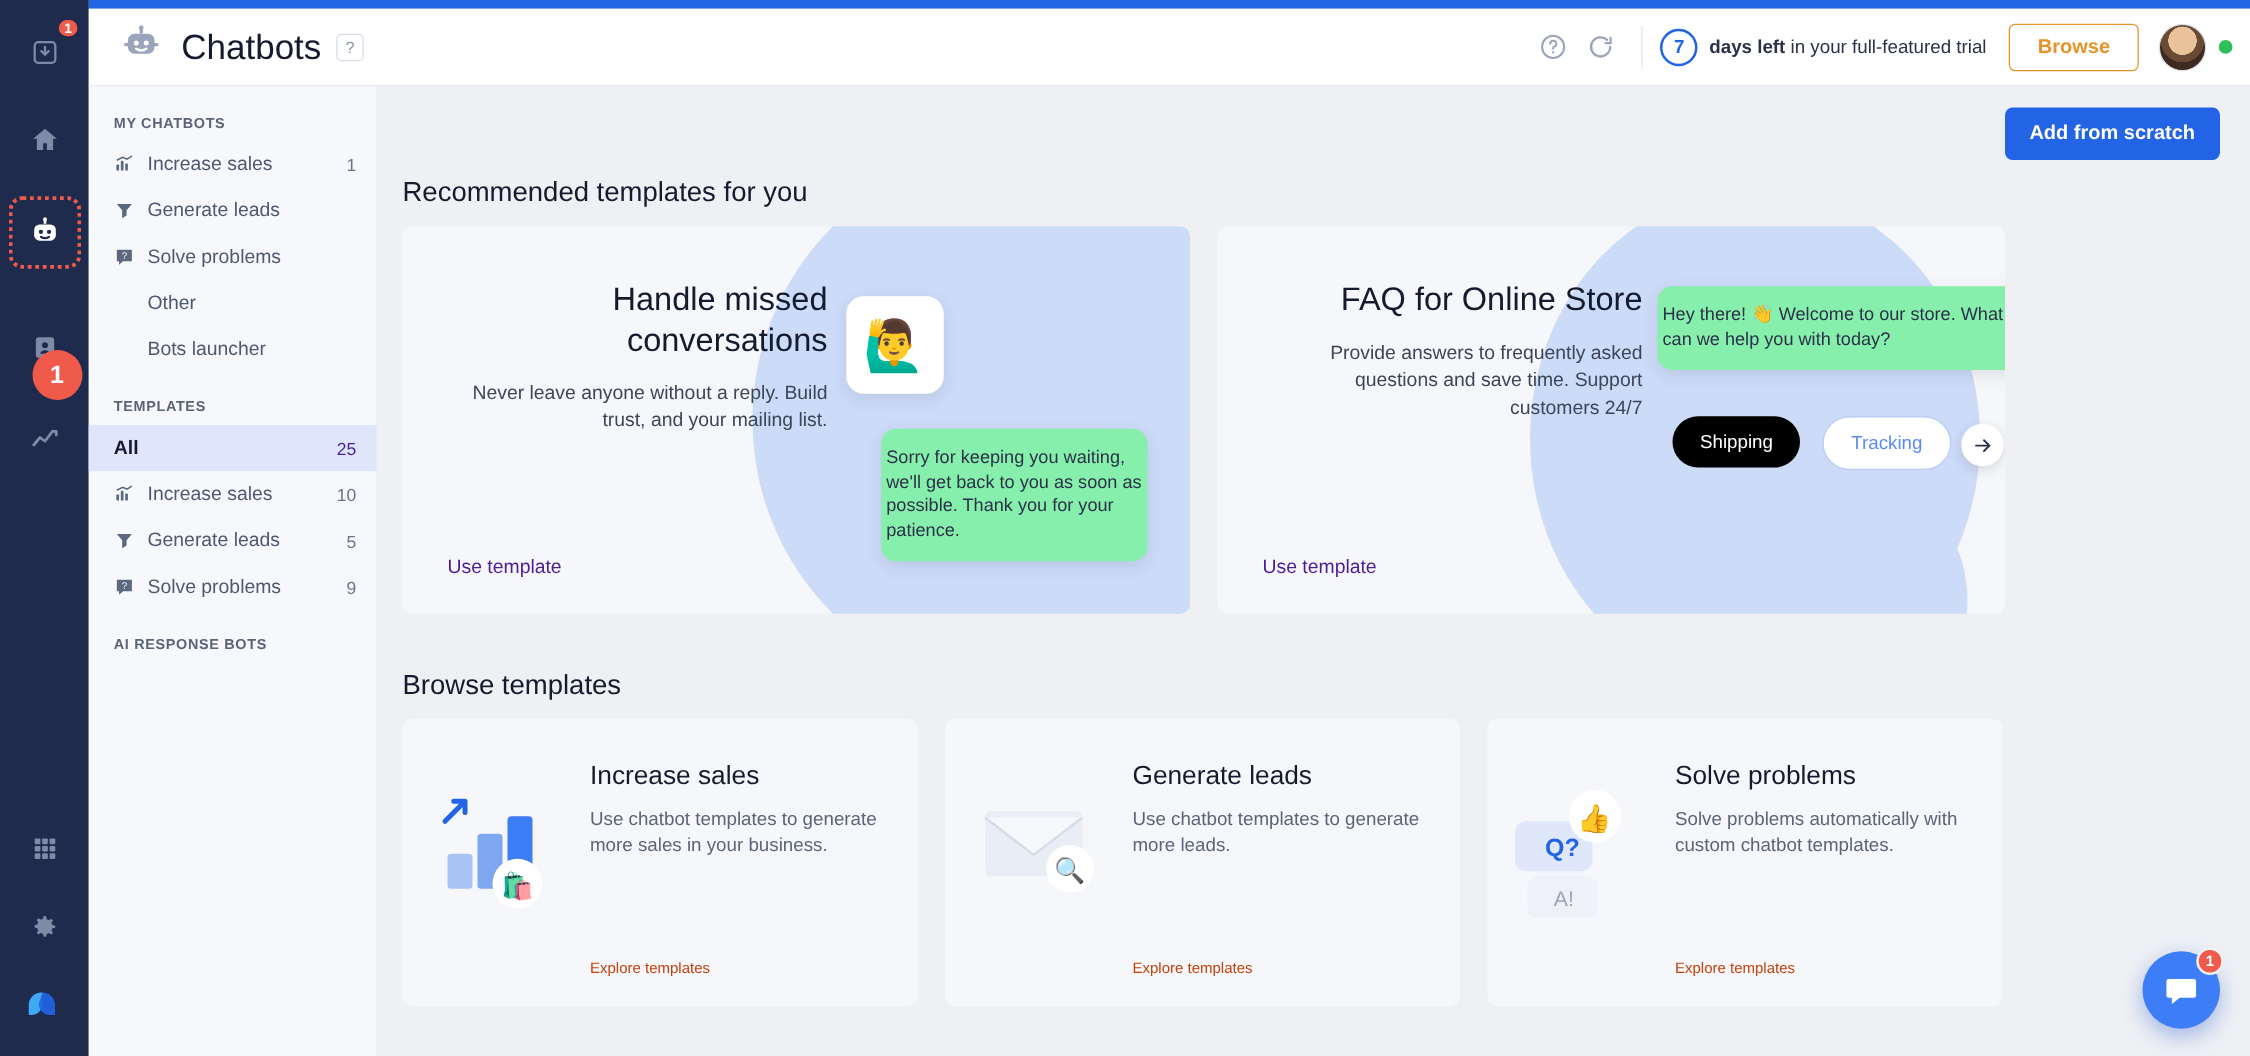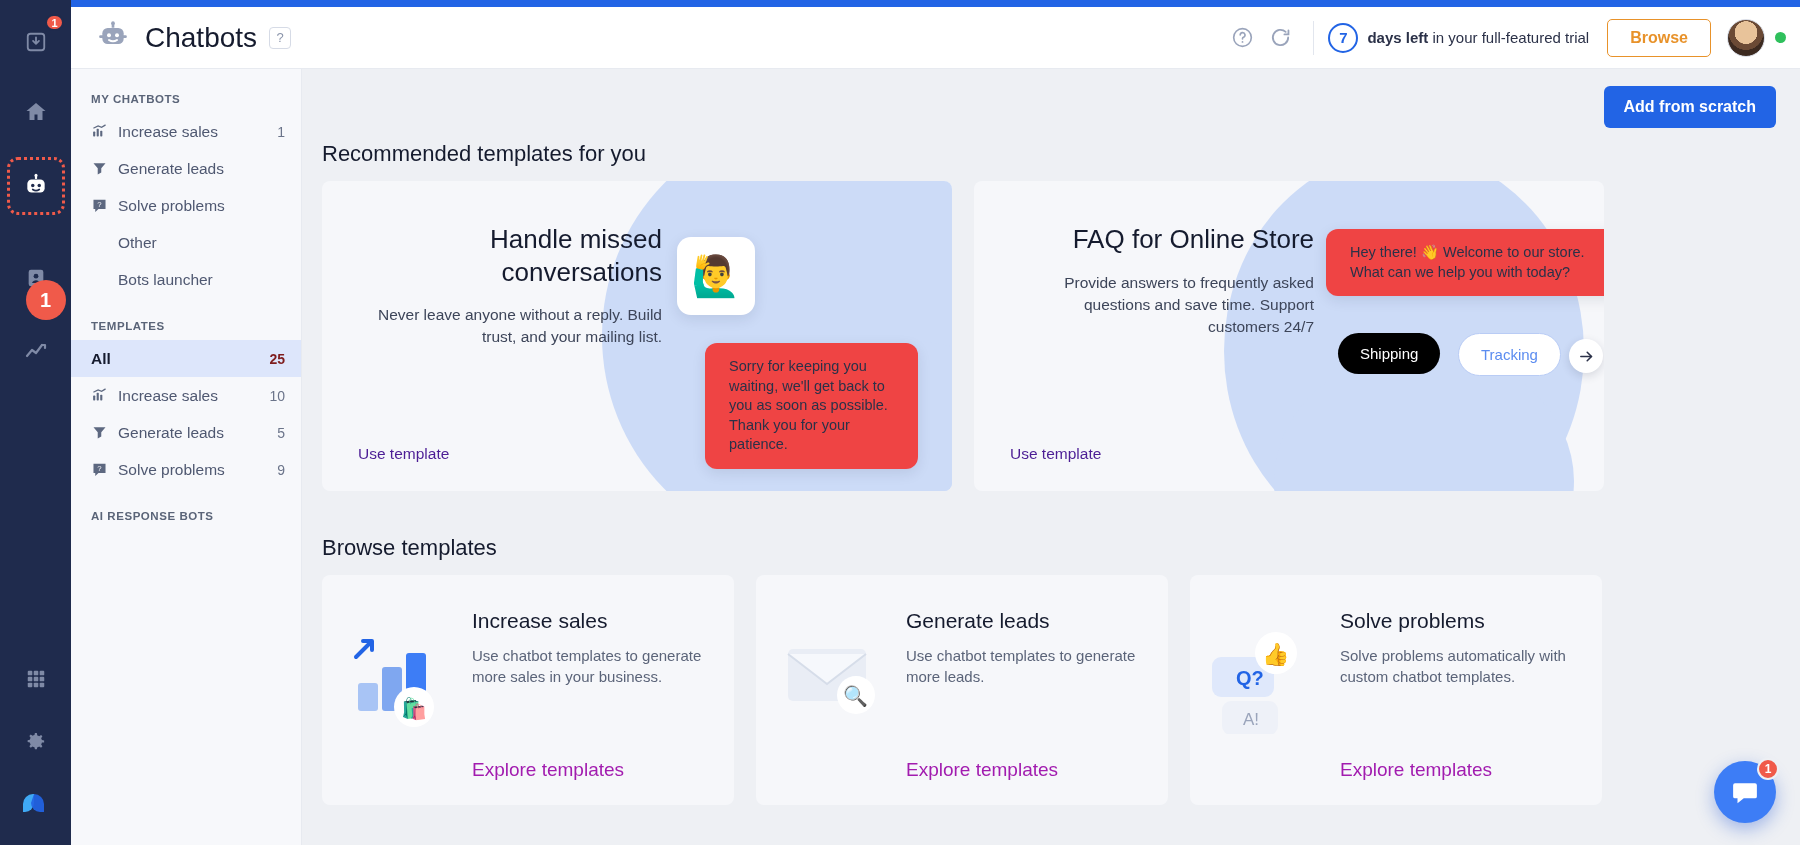--- a/index.html
+++ b/index.html
@@ -177,24 +177,24 @@
   }
   .rec-inner { position: relative; padding: 42px 0 0 36px; width: 340px; text-align: right; }
   .rec-h { font-size: 26px; line-height: 1.25; color:#151b2e; font-weight:500; }
   .rec-p { font-size: 15.5px; line-height: 1.45; color:#3d4559; margin-top: 16px; }
   .use-tpl {
     position:absolute; left: 36px; bottom: 28px;
     font-size: 15.5px; color:#4c1d95; text-decoration: none; cursor:pointer;
   }
 
   .mini-bubble {
-    position: absolute; background:#ef4444; border-radius: 12px;
+    position: absolute; background:#86efac; border-radius: 12px;
     box-shadow: 0 4px 14px rgba(20,30,60,.10);
     font-size: 14.5px; line-height: 1.35; color:#2b3148;
-    padding: 14px 24px;
+    padding: 14px 4px;
   }
   .emoji-card {
     position:absolute; background:#fff; border-radius: 14px;
     width: 78px; height: 78px; display:flex;align-items:center;justify-content:center;
     font-size: 40px; box-shadow: 0 4px 14px rgba(20,30,60,.10);
   }
   .chip {
     position:absolute; border-radius: 22px; font-size: 15px;
     padding: 12px 22px; display:flex;align-items:center;justify-content:center;
     cursor:pointer;
@@ -217,21 +217,21 @@
     position:relative; width: 412px; height: 230px; flex: none;
     background: #f6f7fa; border-radius: 8px; overflow:hidden;
     display:flex; align-items: flex-start; padding-top: 34px;
   }
   .browse-art { width: 150px; flex:none; position:relative; height: 120px; }
   .browse-body { padding-right: 18px; }
   .browse-h { font-size: 21px; color:#151b2e; font-weight:500; }
   .browse-p { font-size: 15px; line-height:1.4; color:#5b6479; margin-top: 12px; width: 235px; }
   .explore {
     position:absolute; left: 150px; bottom: 24px;
-    font-size: 19px; color:#a21caf; cursor:pointer;
+    font-size: 12px; color:#c2410c; cursor:pointer;
   }
 
   
   .launcher {
     position: absolute; right: 24px; bottom: 22px;
     width: 62px; height: 62px; border-radius: 50%;
     background: #3d7df6; box-shadow: 0 6px 18px rgba(40,90,210,.4);
     display:flex; align-items:center; justify-content:center; cursor:pointer;
   }
   .launcher-badge {
@@ -408,21 +408,21 @@
     </div>
 
     <div class="nav-item noicon">
       <span class="ni-label">Bots launcher</span>
     </div>
 
     <div class="nav-group-title" style="padding-top:22px;">TEMPLATES</div>
 
     <div class="nav-item active noicon">
       <span class="ni-label" style="padding-left:0;">All</span>
-      <span class="ni-count" style="color:#7f1d1d;font-weight:700;text-align:center;">25</span>
+      <span class="ni-count" style="color:#4c1d95;font-weight:400;text-align:center;">25</span>
     </div>
 
     <div class="nav-item">
       <span class="ni-icon">
         <svg width="17" height="17" viewBox="0 0 24 24" fill="currentColor">
             <rect x="3" y="12" width="3" height="7" rx="1"></rect>
             <rect x="8" y="8" width="3" height="11" rx="1"></rect>
             <rect x="13" y="11" width="3" height="8" rx="1"></rect>
             <path d="M4 7l6-3 5 2 5-3" stroke="currentColor" stroke-width="1.8" fill="none" stroke-linecap="round"></path>
           </svg>

